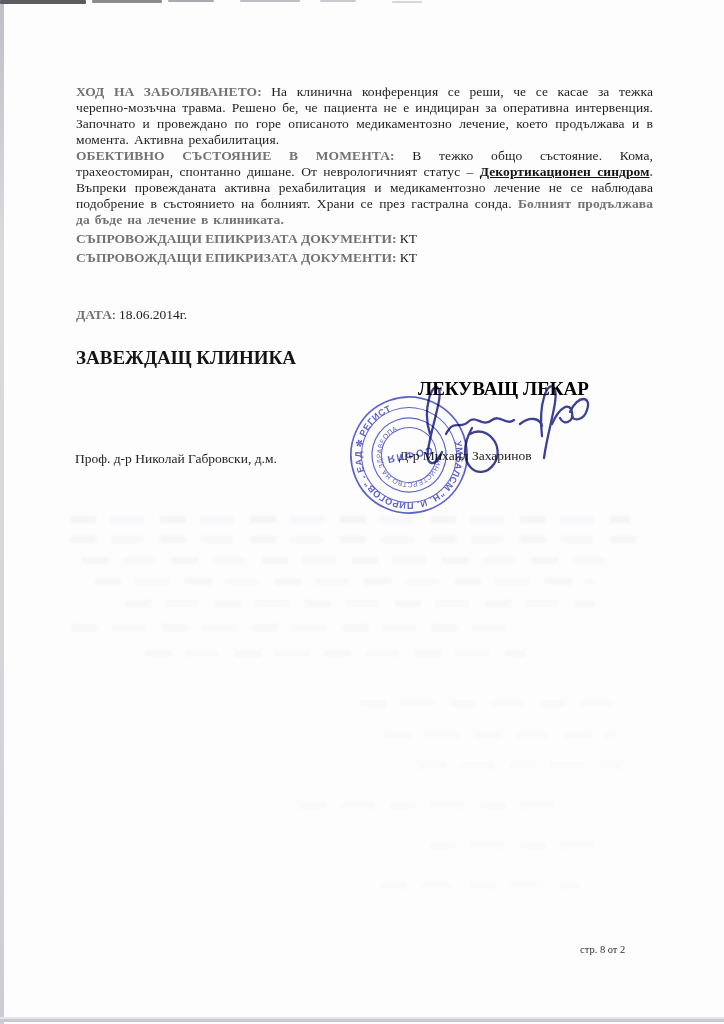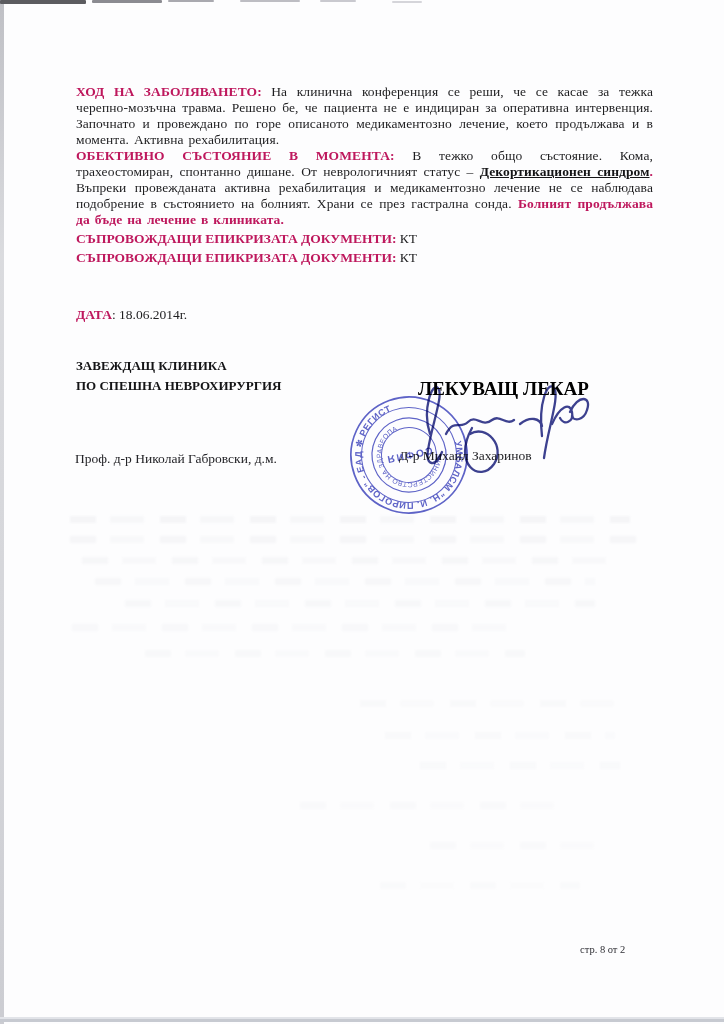--- a/index.html
+++ b/index.html
@@ -15,27 +15,27 @@
   
   .edge-left{position:absolute;left:0;top:0;width:4px;height:1024px;
     background:linear-gradient(180deg,#b4b5bb 0%,#d4d5d9 25%,#cdced3 70%,#c3c4ca 100%);opacity:.85;}
   .edge-bottom{position:absolute;left:0;top:1019px;width:724px;height:3px;background:#c7cad1;}
   .edge-bottom-soft{position:absolute;left:0;top:1017px;width:724px;height:2px;background:#e2e4e9;}
   .dash{position:absolute;border-radius:1px;}
 
   
   .txt{position:absolute;left:76px;width:577px;font-size:13.5px;line-height:16.1px;
        text-align:justify;letter-spacing:.1px;word-spacing:1.5px;color:#1e1e20;}
-  .b{font-weight:bold;color:#be185d;}
+  .b{font-weight:bold;color:#737373;}
   .bu{font-weight:bold;text-decoration:underline;color:#141416;}
   .labels{position:absolute;left:76px;width:577px;font-size:13.5px;line-height:19.3px;color:#1e1e20;}
   .row{white-space:nowrap;}
 
-  .sig-title-left{position:absolute;left:76px;top:356px;font-size:13px;font-weight:bold;
-       line-height:20px;color:#141416;}
+  .sig-title-left{position:absolute;left:76px;top:348px;font-size:19px;font-weight:bold;
+       line-height:20px;color:#141416;text-align:right;}
   .sig-title-right{position:absolute;left:418px;top:378px;font-size:19px;font-weight:bold;color:#000000;}
   .name-left{position:absolute;left:75px;top:451px;font-size:13.5px;color:#242428;}
   .name-right{position:absolute;left:399px;top:448px;font-size:13.5px;color:#242428;}
 
   .footer{position:absolute;left:580px;top:944px;font-size:10.5px;color:#2e2e34;}
 
   .stamp{position:absolute;left:345px;top:391px;width:128px;height:128px;
          mix-blend-mode:multiply;opacity:.9;}
   .signature{position:absolute;left:402px;top:372px;width:200px;height:118px;
          mix-blend-mode:multiply;opacity:.92;}
@@ -67,21 +67,20 @@
 
   <div class="labels" style="top:229px;">
     <div class="row"><span class="b">СЪПРОВОЖДАЩИ ЕПИКРИЗАТА ДОКУМЕНТИ:</span><span> КТ</span></div>
     <div class="row"><span class="b">СЪПРОВОЖДАЩИ ЕПИКРИЗАТА ДОКУМЕНТИ:</span><span> КТ</span></div>
   </div>
 
   <div class="labels" style="top:305px;"><span class="b">ДАТА</span><span>: 18.06.2014г.</span></div>
 
   <div class="sig-title-left">
     <div>ЗАВЕЖДАЩ КЛИНИКА</div>
-    <div>ПО СПЕШНА НЕВРОХИРУРГИЯ</div>
   </div>
   <div class="sig-title-right">ЛЕКУВАЩ ЛЕКАР</div>
 
   <div class="name-left">Проф. д-р Николай Габровски, д.м.</div>
   <div class="name-right">Д-р Михаил Захаринов</div>
 
   <svg class="stamp" viewBox="0 0 128 128">
     <g transform="rotate(-20 64 64)" fill="none" stroke="#4d53c2">
       <circle cx="64" cy="64" r="58" stroke-width="1.7"></circle>
       <circle cx="64" cy="64" r="37" stroke-width="1.2"></circle>

